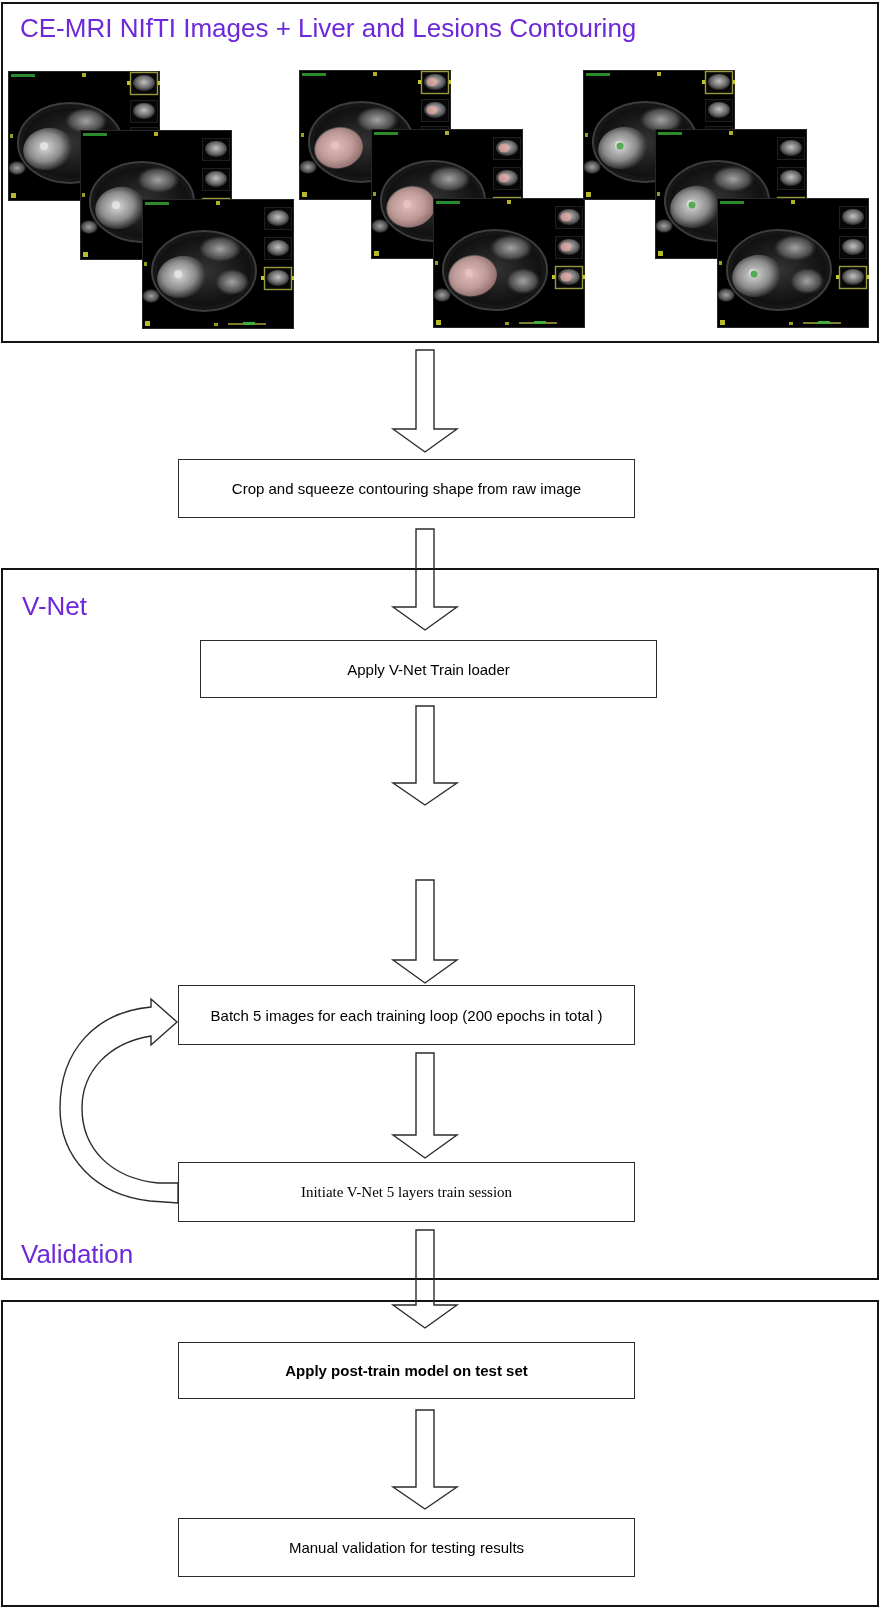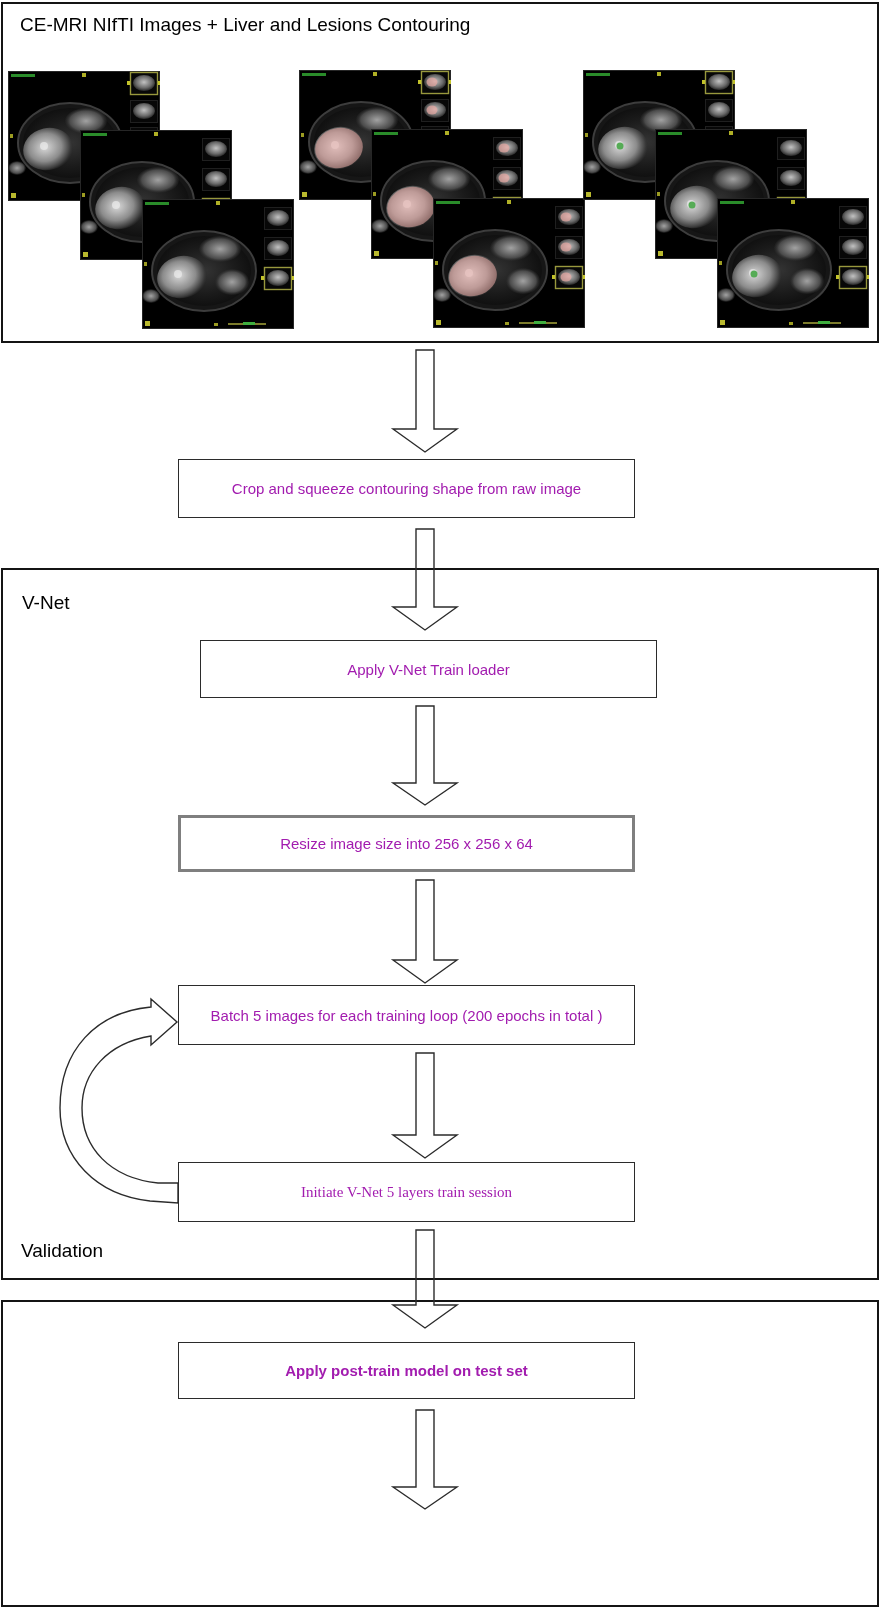--- a/index.html
+++ b/index.html
@@ -2,28 +2,28 @@
 <html><head>
 <meta charset="utf-8">
 <style>
   html,body{margin:0;padding:0;background:#fff;}
   #page{position:relative;width:881px;height:1611px;background:#fff;
         font-family:"Liberation Sans",sans-serif;overflow:hidden;}
   .section{position:absolute;border:2px solid #141414;background:#fff;box-sizing:border-box;}
   #section-input{left:1px;top:2px;width:878px;height:341px;}
   #section-vnet{left:1px;top:568px;width:878px;height:712px;}
   #section-validation{left:1px;top:1300px;width:878px;height:307px;}
-  .section-label{position:absolute;font-size:19px;color:#000000;line-height:1;white-space:nowrap;}
+  .section-label{position:absolute;font-size:26px;color:#6d28d9;line-height:1;white-space:nowrap;}
   #title{left:20px;top:15px;}
   #vnet-label{left:22px;top:593px;}
   #validation-label{left:21px;top:1241px;}
   .flow-box{position:absolute;left:178px;width:457px;box-sizing:border-box;
             border:1.4px solid #2b2b2b;background:#fff;display:flex;
             align-items:center;justify-content:center;text-align:center;
-            font-size:15px;color:#a21caf;z-index:2;padding:0 10px;}
+            font-size:15px;color:#000000;z-index:2;padding:0 10px;}
   #box-crop{top:459px;height:59px;}
   #box-loader{top:640px;height:58px;margin-left:22px;}
   #box-resize{top:815px;height:57px;border:3px solid #7f7f7f;}
   #box-batch{top:985px;height:60px;}
   #box-train{top:1162px;height:60px;font-family:Liberation Serif, serif;}
   #box-apply{top:1342px;height:57px;font-weight:bold;}
   #box-manual{top:1518px;height:59px;}
   #arrow-layer{position:absolute;left:0;top:0;z-index:5;pointer-events:none;}
   .mri-panel{position:absolute;z-index:3;}
   #defs-holder{position:absolute;width:0;height:0;overflow:hidden;}
@@ -367,24 +367,24 @@
   <rect x="72" y="124" width="4" height="3" fill="#c3c32a" opacity="0.8"></rect>
   <rect x="86" y="124" width="38" height="2" fill="#7c7c2c"></rect>
   <rect x="101" y="123" width="12" height="3" fill="#3fae3f"></rect>
   <rect x="3" y="122" width="5" height="5" fill="#b9b92e"></rect>
         </svg>
       </div>
     </div>
 
   <div class="flow-box" id="box-crop">Crop and squeeze contouring shape from raw image</div>
   <div class="flow-box" id="box-loader">Apply V-Net Train loader</div>
-  <div class="flow-box" id="box-resize">Resize image size into 256 x 256 x 64</div>
   <div class="flow-box" id="box-batch">Batch 5 images for each training loop (200 epochs in total )</div>
   <div class="flow-box" id="box-train">Initiate V-Net 5 layers train session</div>
   <div class="flow-box" id="box-apply">Apply post-train model on test set</div>
+  <div class="flow-box" id="box-manual">Manual validation for testing results</div>
 
   <svg id="arrow-layer" width="881" height="1611">
     <g id="down-arrows" fill="none" stroke="#2b2b2b" stroke-width="1.4">
         <polygon points="416,350 434,350 434,429 457,429 425,452 393,429 416,429"></polygon>
         <polygon points="416,529 434,529 434,607 457,607 425,630 393,607 416,607"></polygon>
         <polygon points="416,706 434,706 434,783 457,783 425,805 393,783 416,783"></polygon>
         <polygon points="416,880 434,880 434,960 457,960 425,983 393,960 416,960"></polygon>
         <polygon points="416,1053 434,1053 434,1135 457,1135 425,1158 393,1135 416,1135"></polygon>
         <polygon points="416,1230 434,1230 434,1305 457,1305 425,1328 393,1305 416,1305"></polygon>
         <polygon points="416,1410 434,1410 434,1487 457,1487 425,1509 393,1487 416,1487"></polygon>

